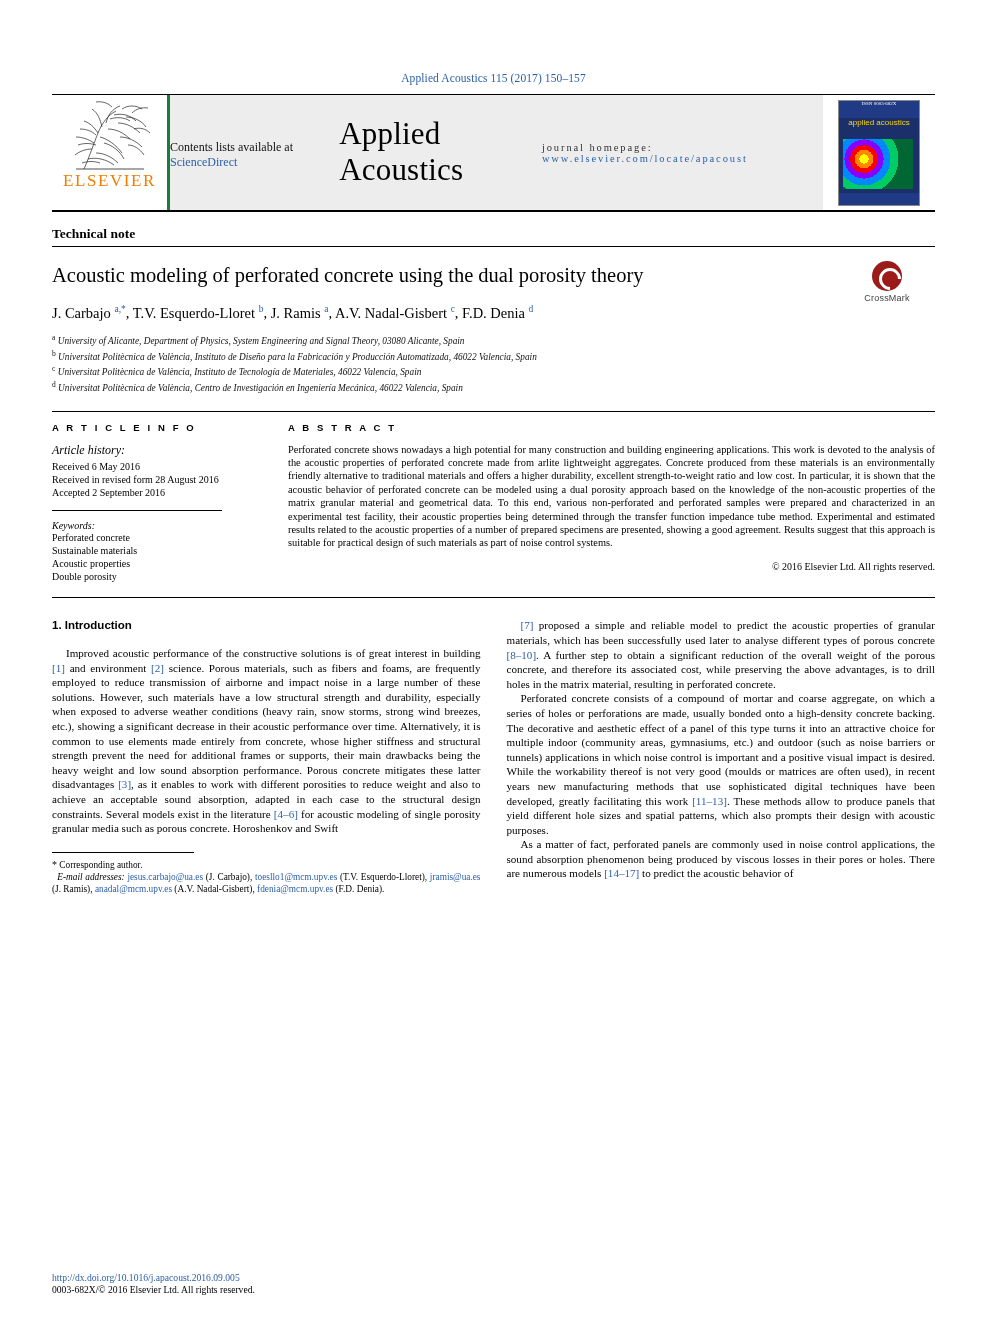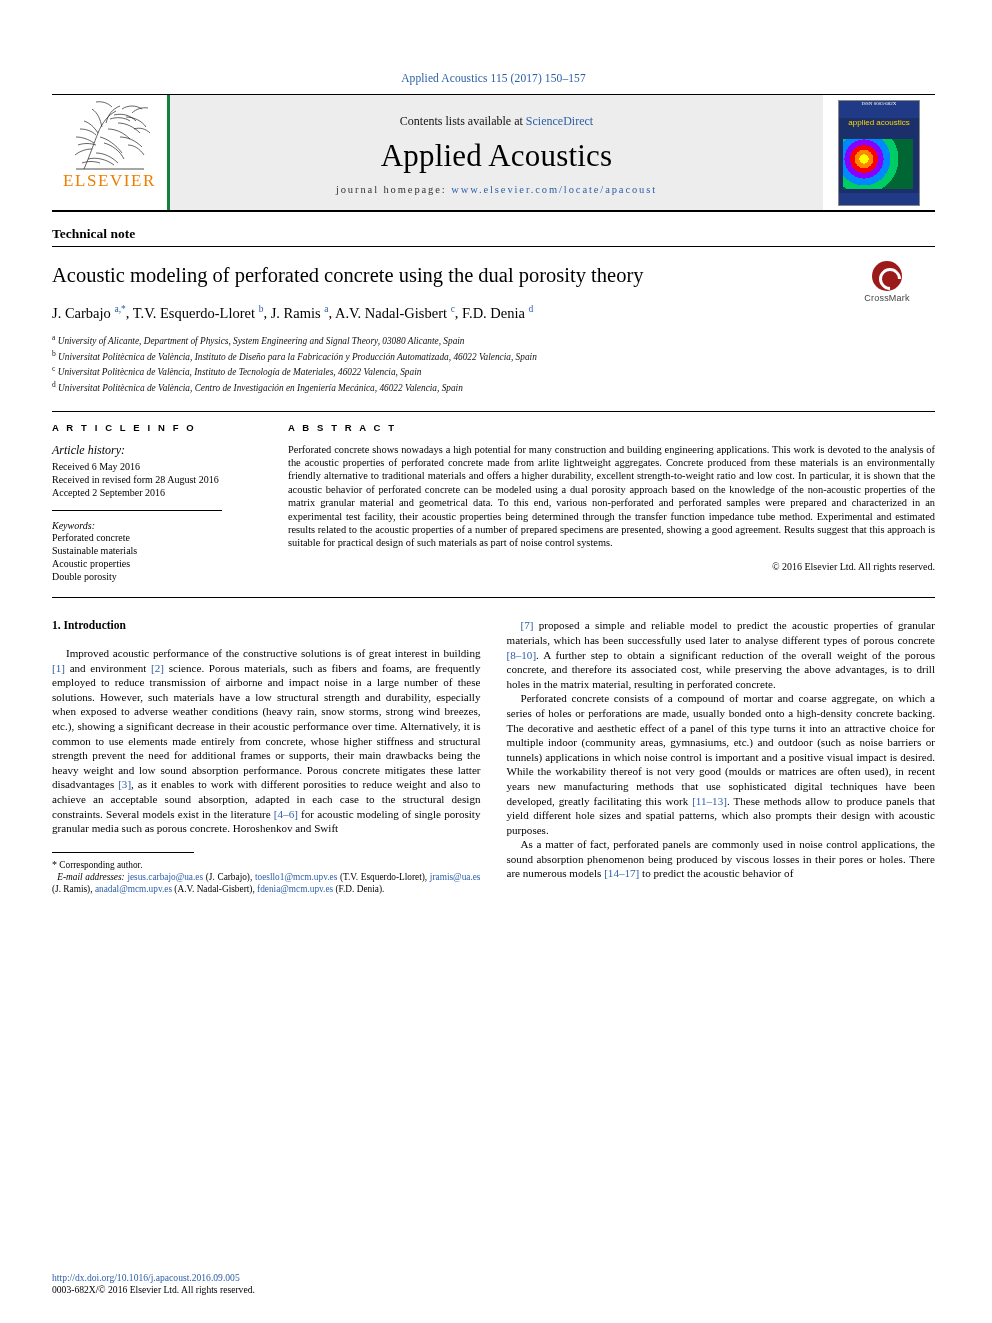--- a/index.html
+++ b/index.html
@@ -49,21 +49,21 @@
     font-family: "Liberation Serif", serif;
     font-size: 17px;
     letter-spacing: 1.6px;
     color: #ef7d00;
     margin-top: -2px;
   }
   .masthead-center {
     flex: 1;
     background: #ededed;
     display: flex;
-    flex-direction: column;
+    flex-direction: row;
     align-items: center;
     justify-content: center;
     position: relative;
   }
   .contents-line { font-size: 12px; color: #111; margin-top: 4px; }
   .contents-line .sd { color: #2b5ea8; }
   .journal-title {
     font-size: 31px;
     font-family: "Liberation Serif", serif;
     margin: 9px 0 10px 0;
@@ -205,21 +205,21 @@
   .body-cols {
     margin: 20px 52px 0 52px;
     display: flex;
     gap: 26px;
     font-size: 11.1px;
     line-height: 14.6px;
     text-align: justify;
   }
   .body-col { width: 431px; }
   .body-col h2 {
-    font-family: Liberation Serif, serif;
+    font-family: Liberation Sans, sans-serif;
     font-size: 11.5px;
     font-weight: bold;
     margin: 0 0 13px 0;
   }
   .body-col p { margin: 0 0 0 0; text-indent: 14px; }
   .lnk { color: #2b5ea8; }
   .footnote-rule { border-top: 1px solid #000; width: 142px; margin: 16px 0 6px 0; }
   .footnote { font-size: 9.3px; line-height: 12.2px; text-indent: 0; }
   .footnote .star { font-size: 10px; }
   .footnote-em { font-style: italic; }

